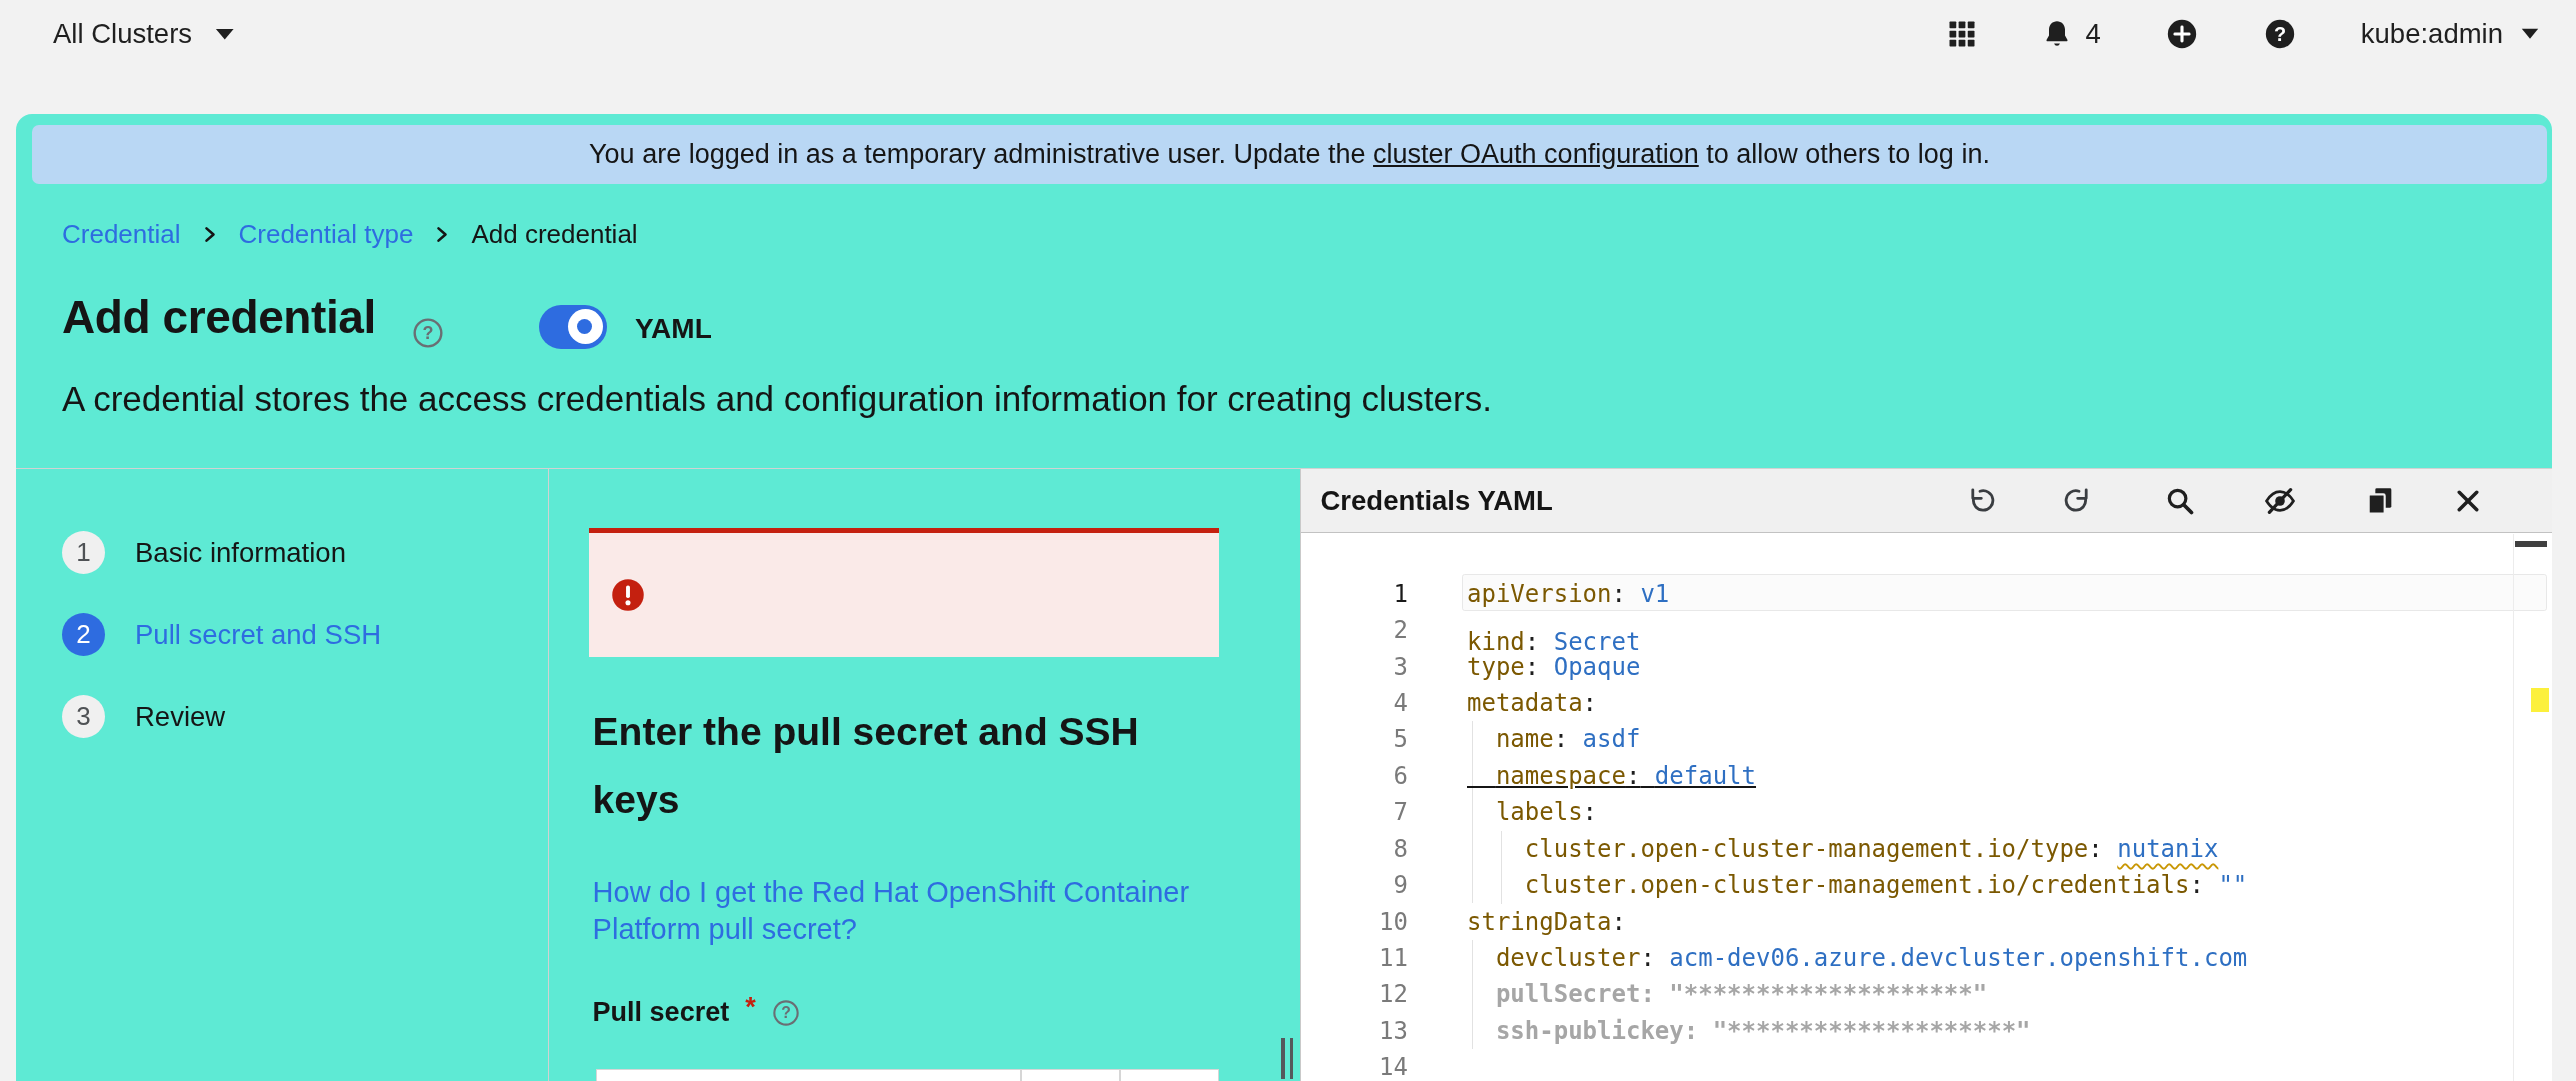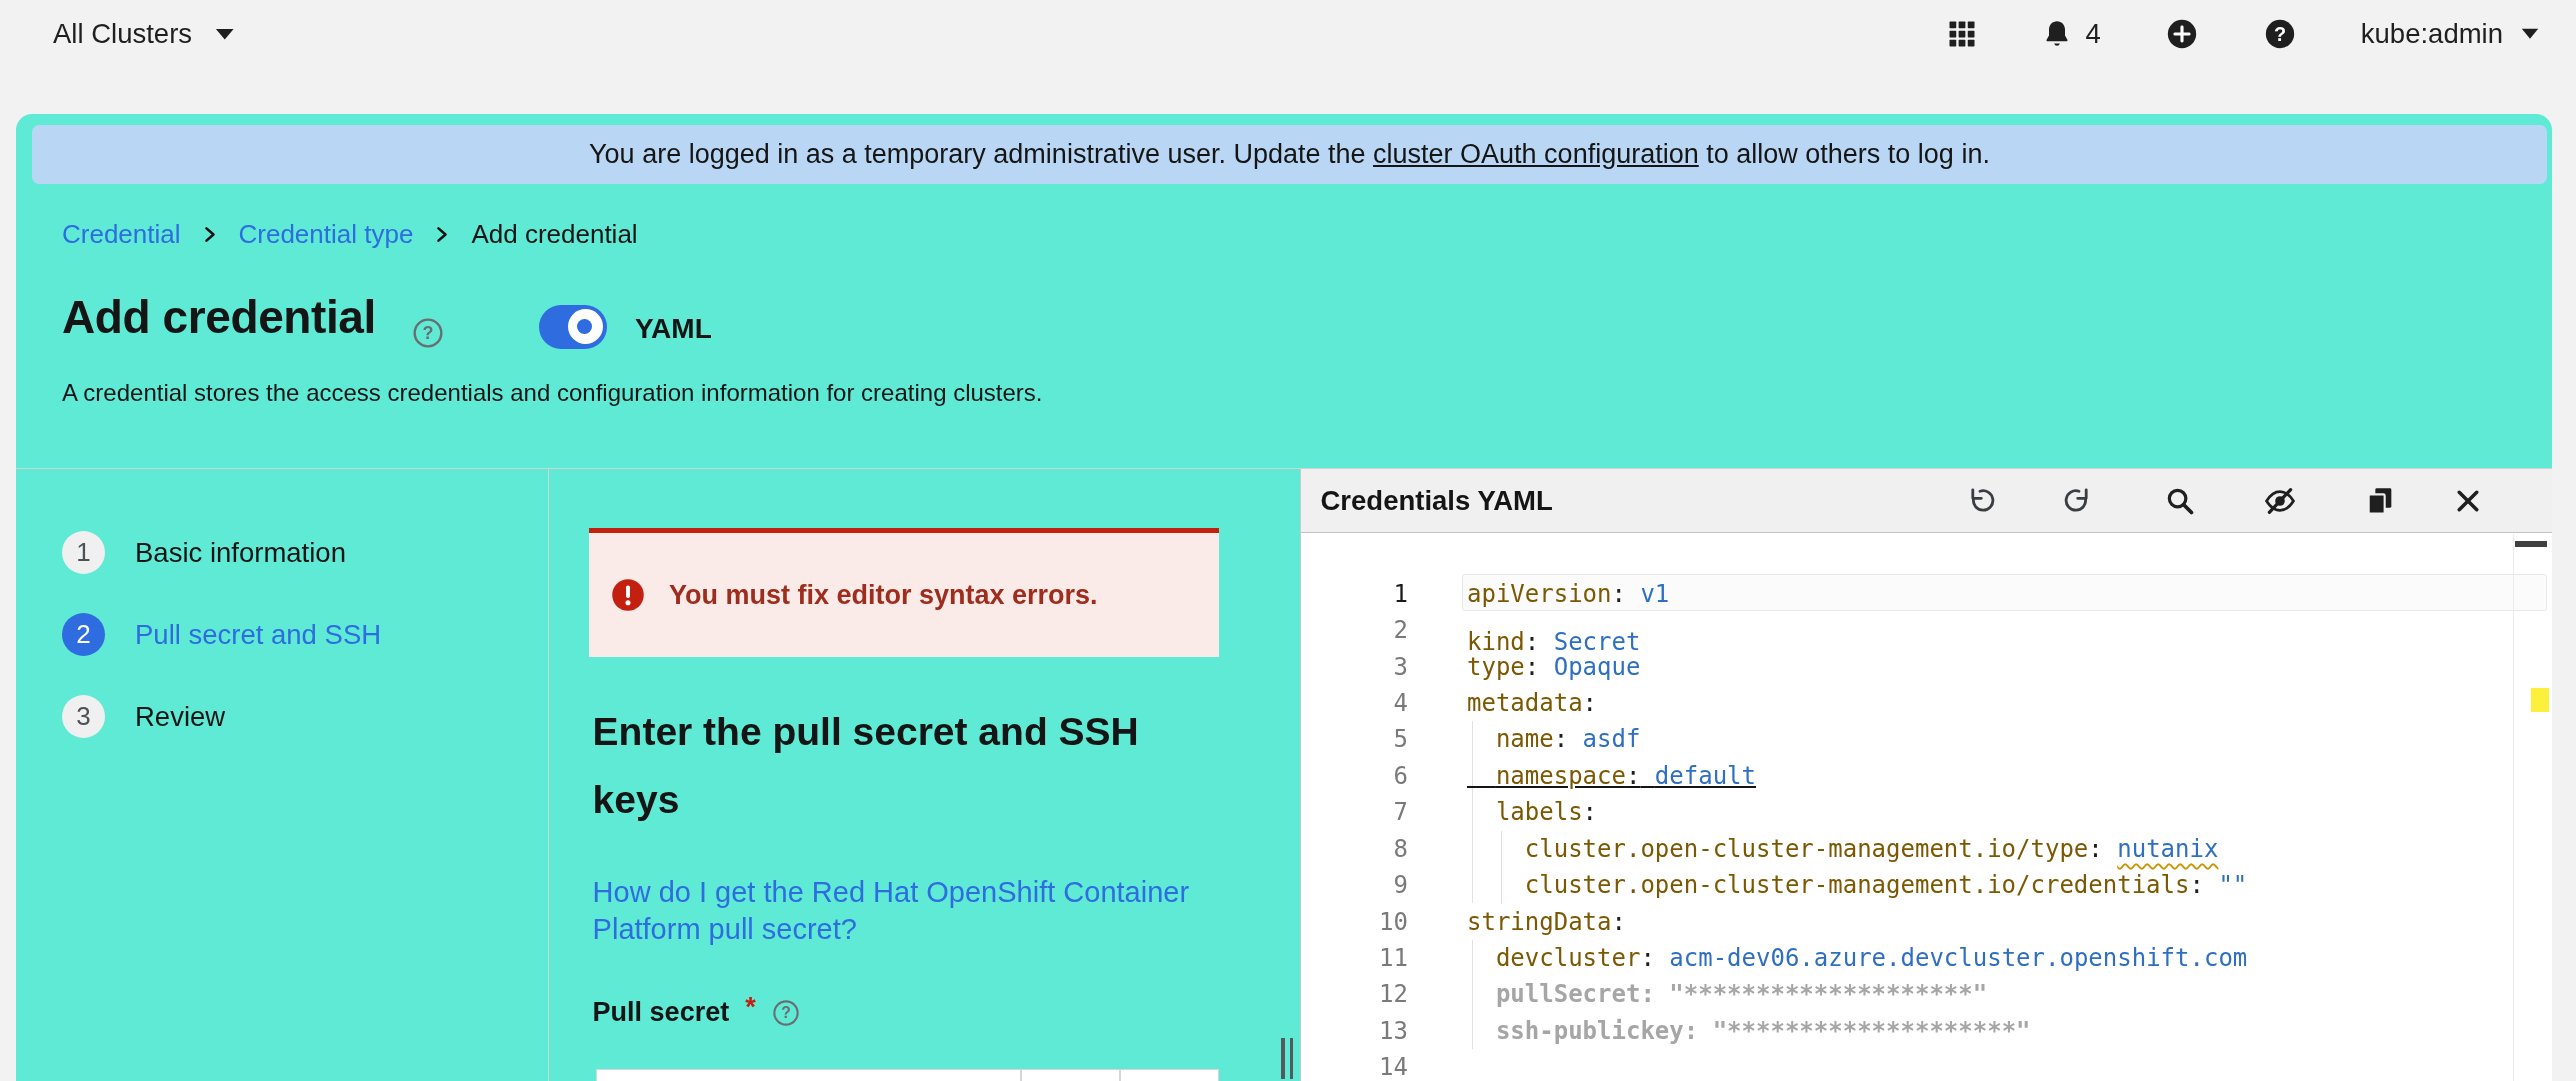--- a/index.html
+++ b/index.html
@@ -31,21 +31,21 @@
 
   h1.page-title { position:absolute; left:46px; top:176px; font-size:46px; font-weight:700; color:#151515; letter-spacing:-0.4px; }
   .title-help { position:absolute; left:396px; top:203px; cursor:pointer; }
 
   .switch { position:absolute; left:523px; top:191px; width:68px; height:44px; border-radius:22px;
     background:var(--c-accent); cursor:pointer; }
   .switch .knob { position:absolute; right:4.4px; top:4.4px; width:35px; height:35px; border-radius:50%; background:#ffffff; }
   .switch .knob::after { content:""; position:absolute; left:9.8px; top:9.8px; width:15px; height:15px; border-radius:50%; background:var(--c-accent); }
   .switch-label { position:absolute; left:619px; top:199px; font-size:28px; font-weight:700; }
 
-  .description { position:absolute; left:46px; top:265px; font-size:24px; color:#151515; }
+  .description { position:absolute; left:46px; top:265px; font-size:35px; color:#151515; }
 
   
   .wizard-body { position:absolute; left:0; top:354px; right:0; bottom:0; border-top:0.9px solid #d2d2d2; }
   .steps { position:absolute; left:46px; top:62px; width:462px; }
   .step { display:flex; align-items:center; margin-bottom:39px; cursor:pointer; }
   .step-circle { width:43px; height:43px; border-radius:50%; background:#f0f0f0; color:#4f5255;
     font-size:26px; display:flex; align-items:center; justify-content:center; flex:0 0 43px; }
   .step-label { margin-left:30px; font-size:27.5px; color:#151515; }
   .step.active .step-circle { background:var(--c-accent); color:#ffffff; }
   .step.active .step-label { color:var(--c-accent); }
@@ -222,21 +222,20 @@
 
     <div class="content-col">
       <div class="alert">
         <span class="alert-icon">
           <svg width="36" height="36" viewBox="0 0 24 24">
             <circle cx="12" cy="12" r="10.5" fill="var(--c-danger)"></circle>
             <rect x="10.7" y="5.6" width="2.6" height="8.4" rx="1.2" fill="#ffffff"></rect>
             <circle cx="12" cy="17.2" r="1.7" fill="#ffffff"></circle>
           </svg>
         </span>
-        <span class="alert-text">You must fix editor syntax errors.</span>
       </div>
 
       <h2 class="content-heading">Enter the pull secret and SSH keys</h2>
 
       <a class="content-link">How do I get the Red Hat OpenShift Container Platform pull secret?</a>
 
       <div class="field-label-row">
         <span class="field-label">Pull secret</span>
         <span class="required">*</span>
         <span>

